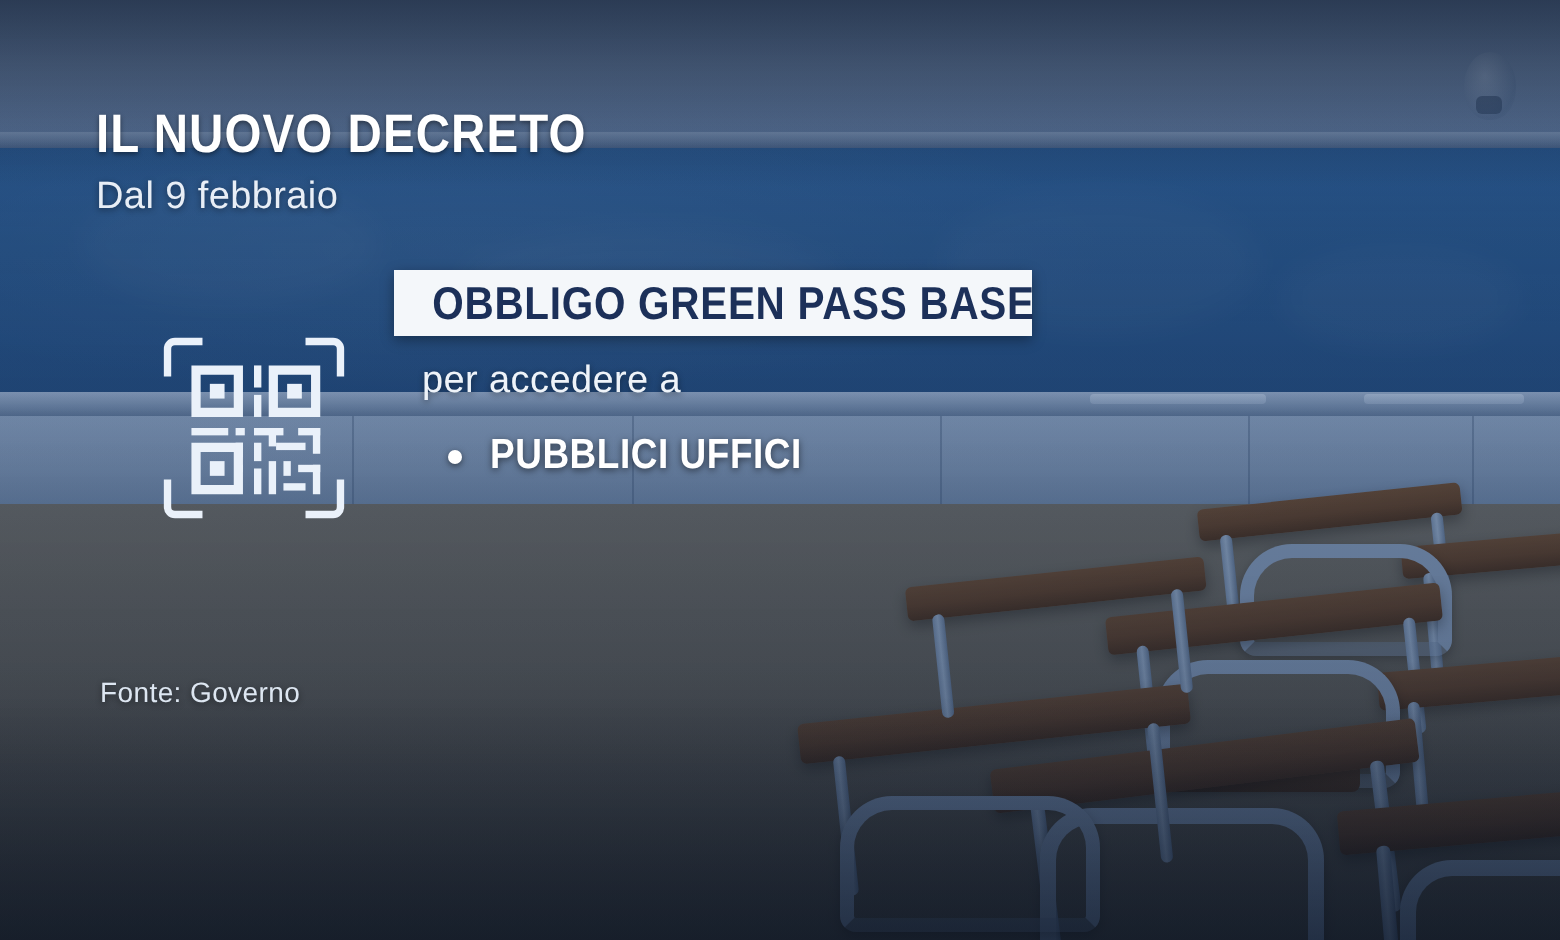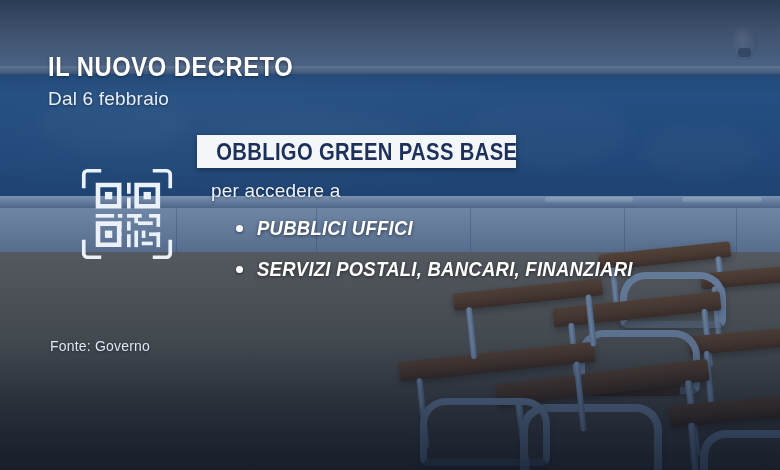--- a/index.html
+++ b/index.html
@@ -254,25 +254,24 @@
     font-size: 19px;
     color: #eef3f9;
     letter-spacing: .2px;
     text-shadow: 0 1px 3px rgba(0,0,0,.45);
     white-space: nowrap;
     text-align: right;
   }
 
   .bullets {
     position: absolute;
-    left: 236px; top: 216px;
+    left: 224px; top: 216px;
     margin: 0;
     padding: 0;
     list-style: none;
-    font-style: italic;
   }
   .bullets li {
     position: relative;
     padding-left: 21px;
     margin-bottom: 17px;
     font-size: 21px;
     font-weight: bold;
     color: #ffffff;
     letter-spacing: .3px;
     text-transform: uppercase;
@@ -398,21 +397,21 @@
     <div class="tint2"></div>
   </div>
 
   <div class="overlay"></div>
   <div class="vignette"></div>
 
   <div class="content">
 
     <div class="headline">IL NUOVO DECRETO</div>
 
-    <div class="subhead">Dal 6 febbraio</div>
+    <div class="subhead">Dal 9 febbraio</div>
 
     <div class="qr-icon">
       <svg viewBox="0 0 100 100" xmlns="http://www.w3.org/2000/svg">
         <g fill="none" stroke="#eaf1fa" stroke-width="4">
 
           <path d="M3 22 V7 a4 4 0 0 1 4-4 H22"></path>
           <path d="M78 3 H93 a4 4 0 0 1 4 4 V22"></path>
           <path d="M97 78 V93 a4 4 0 0 1 -4 4 H78"></path>
           <path d="M22 97 H7 a4 4 0 0 1 -4 -4 V78"></path>
         </g>
@@ -453,22 +452,18 @@
       <div class="banner-text">OBBLIGO GREEN PASS BASE</div>
     </div>
 
     <div class="lead">per accedere a</div>
 
     <ul class="bullets">
       <li>
         <span class="dot"></span>
         <span class="txt">PUBBLICI UFFICI</span>
       </li>
-      <li>
-        <span class="dot"></span>
-        <span class="txt">SERVIZI POSTALI, BANCARI, FINANZIARI</span>
-      </li>
     </ul>
 
     <div class="source">Fonte: Governo</div>
 
   </div>
 </div>
 
 </body></html>

